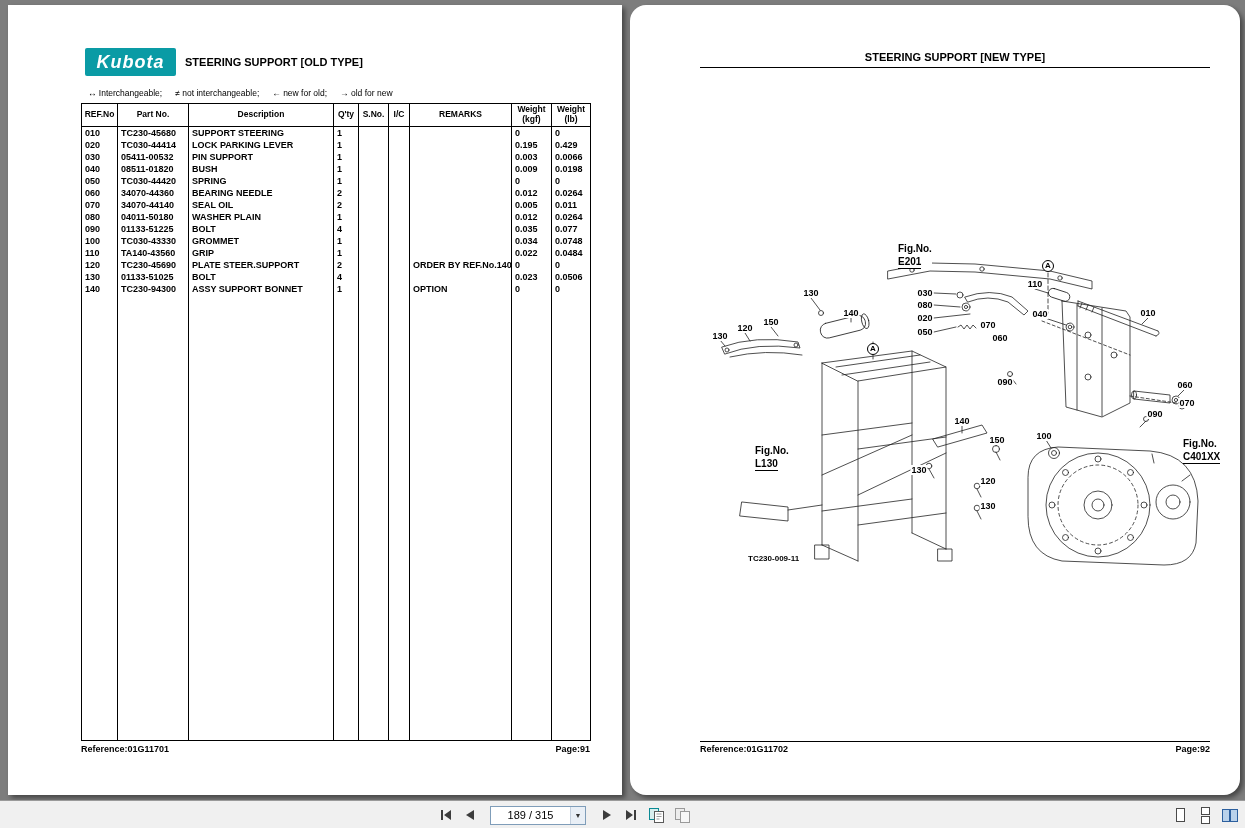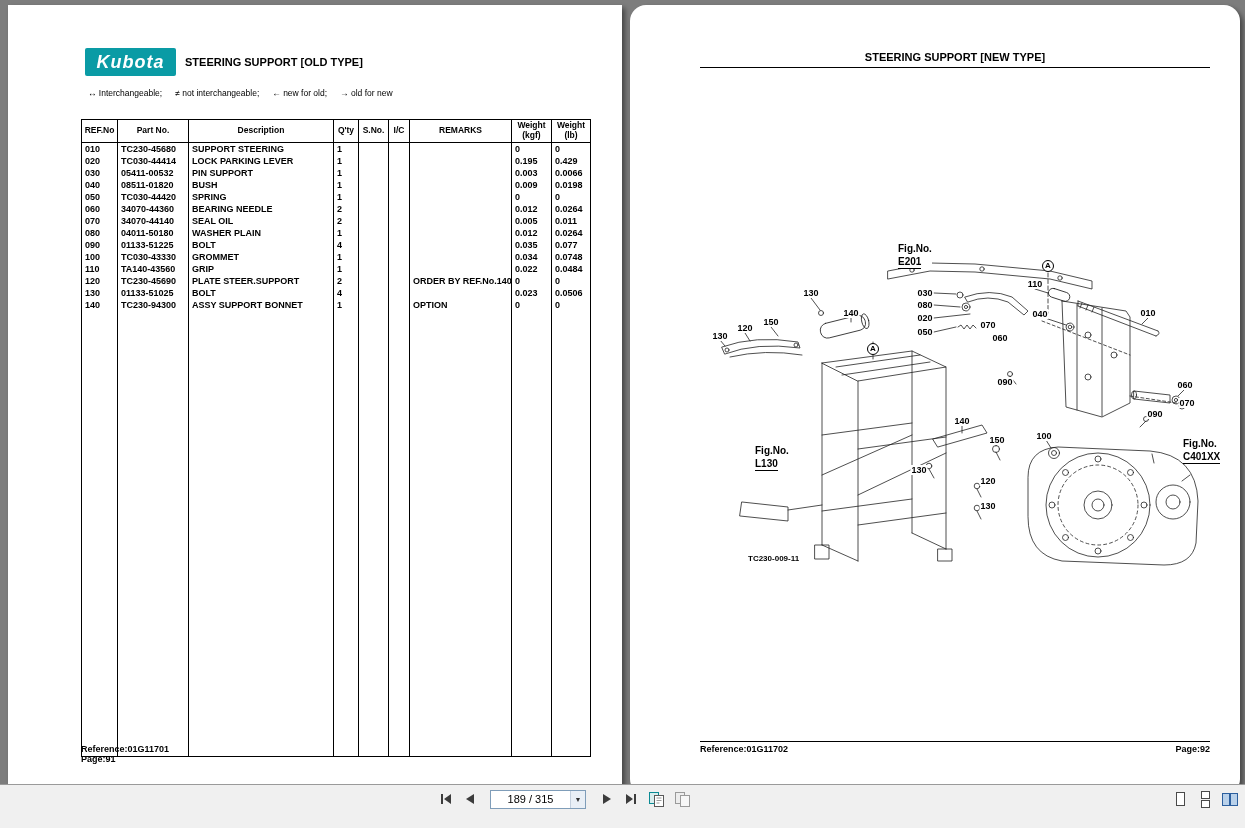--- a/index.html
+++ b/index.html
@@ -11,48 +11,48 @@
   .page-left  { left:8px;   width:614px; }
   .page-right { left:630px; width:610px;border-radius:16px; }
 
   
   .lp-head { position:absolute; left:77px; top:43px; display:flex; align-items:center; }
   .logo { width:91px; height:28px; background:#0a9ba5; color:#fff; display:flex; align-items:center; justify-content:center;
           font-weight:bold; font-style:italic; font-size:18px; letter-spacing:1px; border-radius:2px; }
   .lp-title { margin-left:9px; font-size:11px; font-weight:bold; }
   .legend { position:absolute; left:80px; top:83px; font-size:8.5px; display:flex; gap:13px; white-space:nowrap;justify-content:center; }
 
-  #parts-table-host { position:absolute; left:73px; top:98px; width:509px; height:458px;margin-top:16px; }
+  #parts-table-host { position:absolute; left:73px; top:98px; width:509px; height:458px; }
   #parts-table-host table { border-collapse:collapse; width:509px; height:638px; table-layout:fixed; border:1.5px solid #000; }
   #parts-table-host th { border:1px solid #000; font-size:8.5px; font-weight:bold; text-align:center; vertical-align:middle;
           padding:1px; white-space:pre-line; line-height:1.15; height:22px; }
   #parts-table-host td { border-left:1px solid #000; border-right:1px solid #000; font-size:9px; font-weight:bold;
           padding:0 3px; height:12px; line-height:12px; white-space:nowrap; overflow:hidden; vertical-align:middle; text-align:left; }
   #parts-table-host tr.filler-row td { height:auto; }
 
   .page-footer { position:absolute; left:73px; width:509px; top:739px; display:flex; justify-content:space-between;
-          font-size:9px; font-weight:bold;flex-direction:column; }
+          font-size:9px; font-weight:bold; }
 
   
   .rp-titlebar { position:absolute; left:70px; top:46px; width:510px; border-bottom:1.5px solid #000; text-align:center;
           font-size:11px; font-weight:bold; padding-bottom:4px; }
   .diagram-svg { position:absolute; left:0; top:0; width:610px; height:790px; }
   #callout-layer { position:absolute; left:0; top:0; width:610px; height:790px; pointer-events:none; }
   .callout { position:absolute; transform:translate(-50%,-50%); font-size:9px; font-weight:bold; background:#fff; padding:0 1px; line-height:10px; }
   .callout.circled { width:12px; height:12px; border:1px solid #000; border-radius:50%; text-align:center; padding:0;
           font-size:8px; line-height:10px; }
   .fig-label { position:absolute; font-size:10px; font-weight:bold; line-height:1.25; background:#fff; }
   .fig-label .l2 { display:inline-block; border-bottom:1px solid #000; }
   .drawing-no { position:absolute; font-size:8px; font-weight:bold; background:#fff; }
   .rp-footline { position:absolute; left:70px; top:736px; width:510px; border-top:1.5px solid #000; }
   .rp-footer { position:absolute; left:70px; width:510px; top:739px; display:flex; justify-content:space-between;
           font-size:9px; font-weight:bold; }
 
   
-  .toolbar { position:absolute; left:0; bottom:0; width:1245px; height:44px; background:#f0f0f0; border-top:1px solid #9a9a9a; }
+  .toolbar { position:absolute; left:0; bottom:0; width:1245px; height:28px; background:#f0f0f0; border-top:1px solid #9a9a9a; }
   .nav-group { position:absolute; left:433px; top:3px; height:22px; display:flex; align-items:center; }
   .tb-btn { width:18px; height:20px; display:flex; align-items:center; justify-content:center; background:transparent;
           border:1px solid transparent; cursor:pointer; margin:0 3px; }
   .combo { width:96px; height:19px; background:#fff; border:1px solid #7f9db9; display:flex; align-items:stretch; margin:0 9px; }
   .combo-text { flex:1; text-align:center; font-size:11px; line-height:17px; }
   .combo-arrow { width:15px; display:flex; align-items:center; justify-content:center; border-left:1px solid #c3cfdd;
           background:#e9eff6; font-size:7px; color:#333; cursor:pointer; }
   .tb-icon { width:20px; height:20px; display:flex; align-items:center; justify-content:center; cursor:pointer; margin:0 3px; }
   .view-group { position:absolute; right:6px; top:4px; display:flex; gap:7px; align-items:center; }
   .view-btn { width:18px; height:20px; display:flex; align-items:center; justify-content:center; cursor:pointer; }

